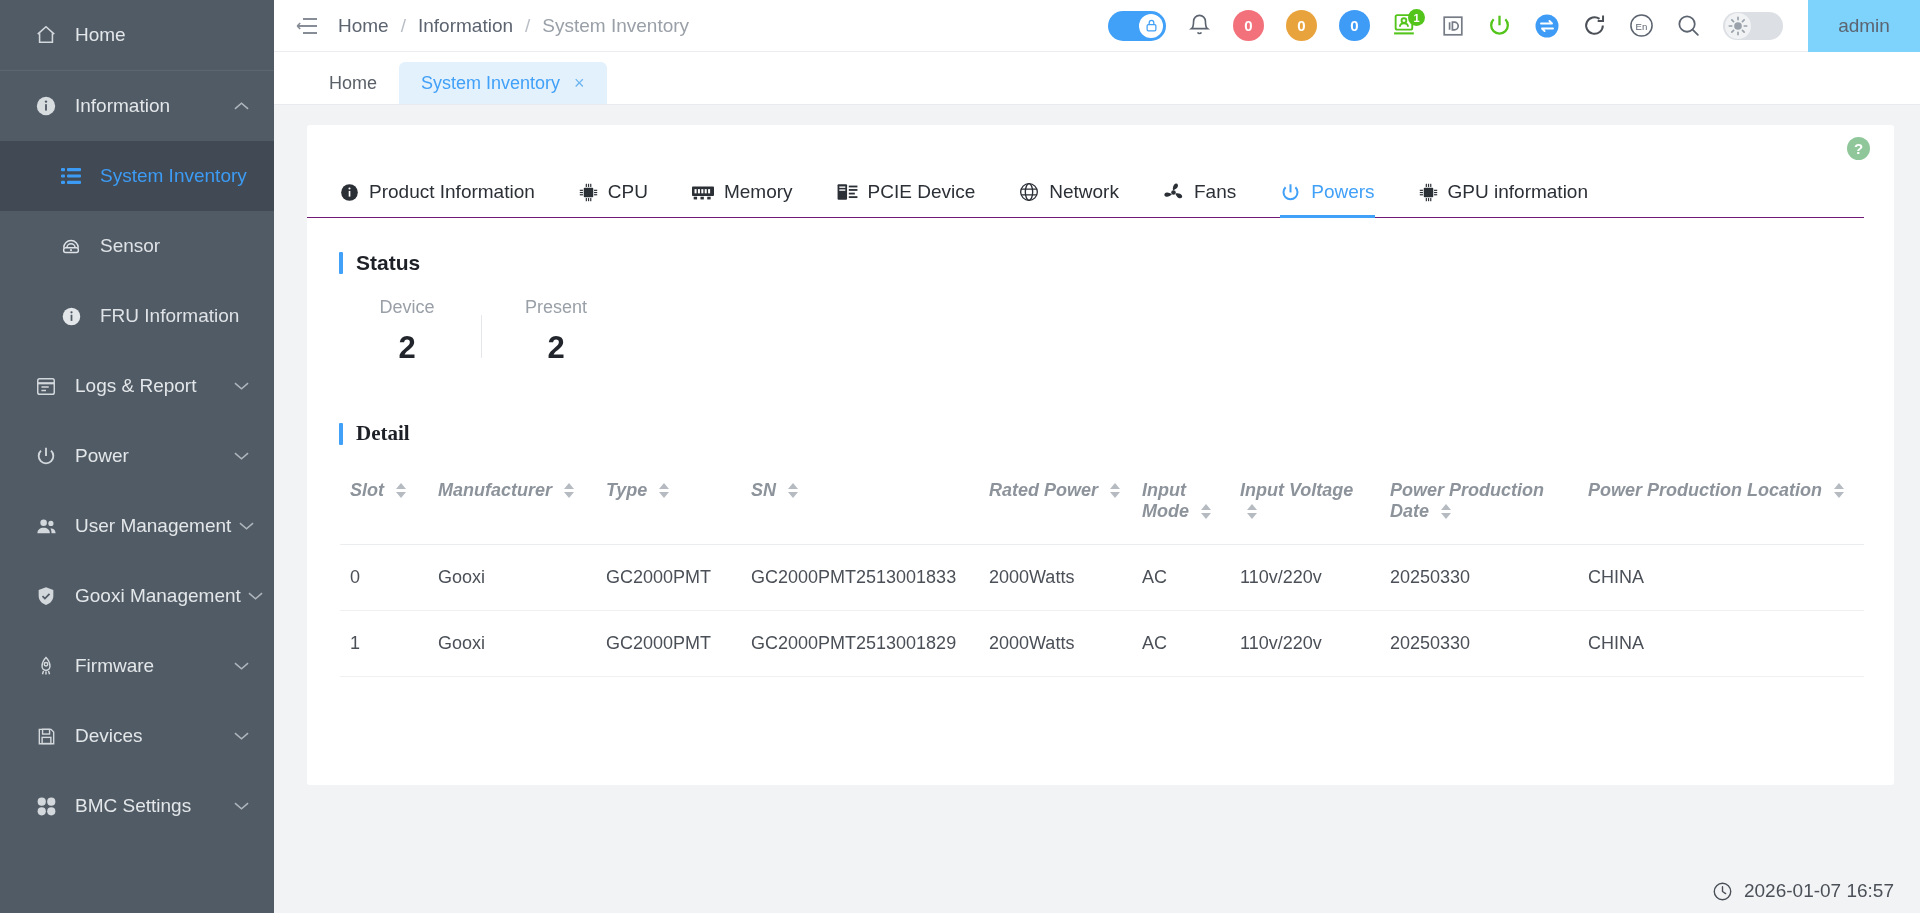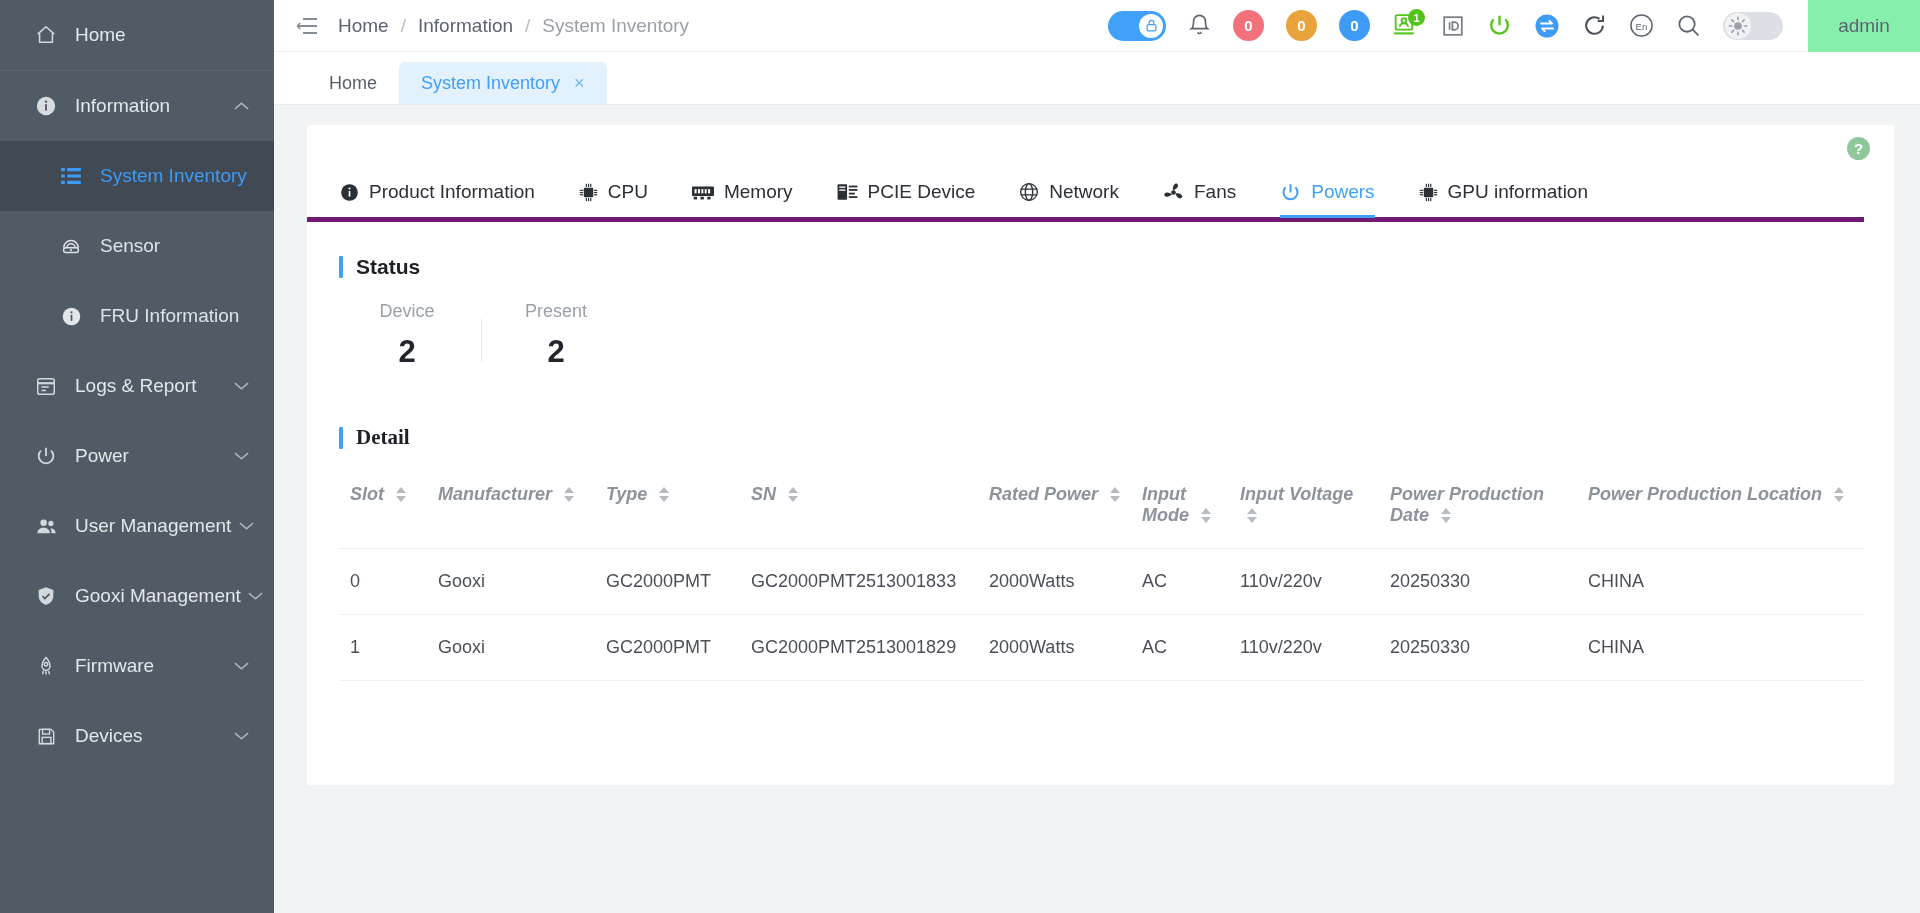--- a/index.html
+++ b/index.html
@@ -82,21 +82,21 @@
   }
   .bright-toggle {
     width: 60px; height: 28px; border-radius: 14px; background: #dcdfe4;
     display: flex; align-items: center; padding-left: 2px; cursor: pointer;
   }
   .bright-knob {
     width: 26px; height: 26px; border-radius: 50%; background: #f0f2f4;
     display: flex; align-items: center; justify-content: center;
   }
   .admin-box {
-    height: 52px; width: 112px; background: #86efac;
+    height: 52px; width: 112px; background: #7dd3fc;
     display: flex; align-items: center; justify-content: center;
     font-size: 19px; color: #5c6470; margin-left: 14px; cursor: pointer;
   }
 
   
   .tabstrip {
     height: 53px; flex: 0 0 53px; background: #fff;
     display: flex; align-items: flex-end; padding-left: 33px;
     border-bottom: 1px solid #e8eaed;
   }
@@ -115,21 +115,21 @@
   }
   .help-row { height: 46px; display: flex; align-items: center; justify-content: flex-end; padding-right: 24px; }
   .help-icon {
     width: 23px; height: 23px; border-radius: 50%; background: #8fc79a;
     color: #fff; font-size: 15px; font-weight: 700;
     display: flex; align-items: center; justify-content: center; cursor: pointer;
   }
 
   .subtabs {
     display: flex; align-items: flex-start; padding: 0 0 0 33px;
-    border-bottom: 5px solid #701a75; margin: 0 30px 0 0;
+    border-bottom: 1px solid #701a75; margin: 0 30px 0 0;
   }
   .stab {
     display: flex; align-items: center; gap: 10px;
     height: 46px; margin-right: 44px; font-size: 19px; color: #2b2f36;
     cursor: pointer; position: relative; padding-bottom: 4px;
   }
   .stab.active { color: #41a0f7; }
   .stab.active::after {
     content: ""; position: absolute; left: 0; right: 0; bottom: -1px;
     height: 3px; background: #41a0f7;
@@ -335,20 +335,36 @@
           </svg>
       </span>
       <span class="si-label">Devices</span>
       <span class="si-chev">
         <svg width="15" height="10" viewBox="0 0 16 10" fill="none" stroke="#cfd4d9" stroke-width="1.6">
             <path d="M1 2l7 6 7-6"></path>
           </svg>
       </span>
     </div>
 
+    <div class="side-item">
+      <span class="si-icon">
+        <svg width="21" height="21" viewBox="0 0 22 22" fill="#dfe3e7">
+            <circle cx="6" cy="6" r="4.3"></circle>
+            <circle cx="16" cy="6" r="4.3"></circle>
+            <circle cx="6" cy="16" r="4.3"></circle>
+            <circle cx="16" cy="16" r="4.3"></circle>
+          </svg>
+      </span>
+      <span class="si-label">BMC Settings</span>
+      <span class="si-chev">
+        <svg width="15" height="10" viewBox="0 0 16 10" fill="none" stroke="#cfd4d9" stroke-width="1.6">
+            <path d="M1 2l7 6 7-6"></path>
+          </svg>
+      </span>
+    </div>
   </nav>
 
   <div class="main">
 
     <div class="topbar">
       <span class="burger">
         <svg width="22" height="18" viewBox="0 0 22 18" fill="none" stroke="#868d96" stroke-width="2">
             <path d="M7 2h14M1.5 9H21M7 16h14"></path>
             <path d="M1.2 9l3-3M1.2 9l3 3" stroke-width="1.6"></path>
           </svg>
@@ -729,14 +745,23 @@
                 <td>20250330</td>
                 <td>CHINA</td>
               </tr>
             </tbody>
           </table>
         </div>
 
       </div>
     </div>
 
+    <div class="statusbar">
+      <span>
+        <svg width="21" height="21" viewBox="0 0 24 24" fill="none" stroke="#4b5058" stroke-width="1.6">
+            <circle cx="12" cy="12" r="9.4"></circle>
+            <path d="M12 6.6V12l3.6 2.4" stroke-linecap="round"></path>
+          </svg>
+      </span>
+      <span>2026-01-07 16:57</span>
+    </div>
   </div>
 </div>
 
 </body></html>

